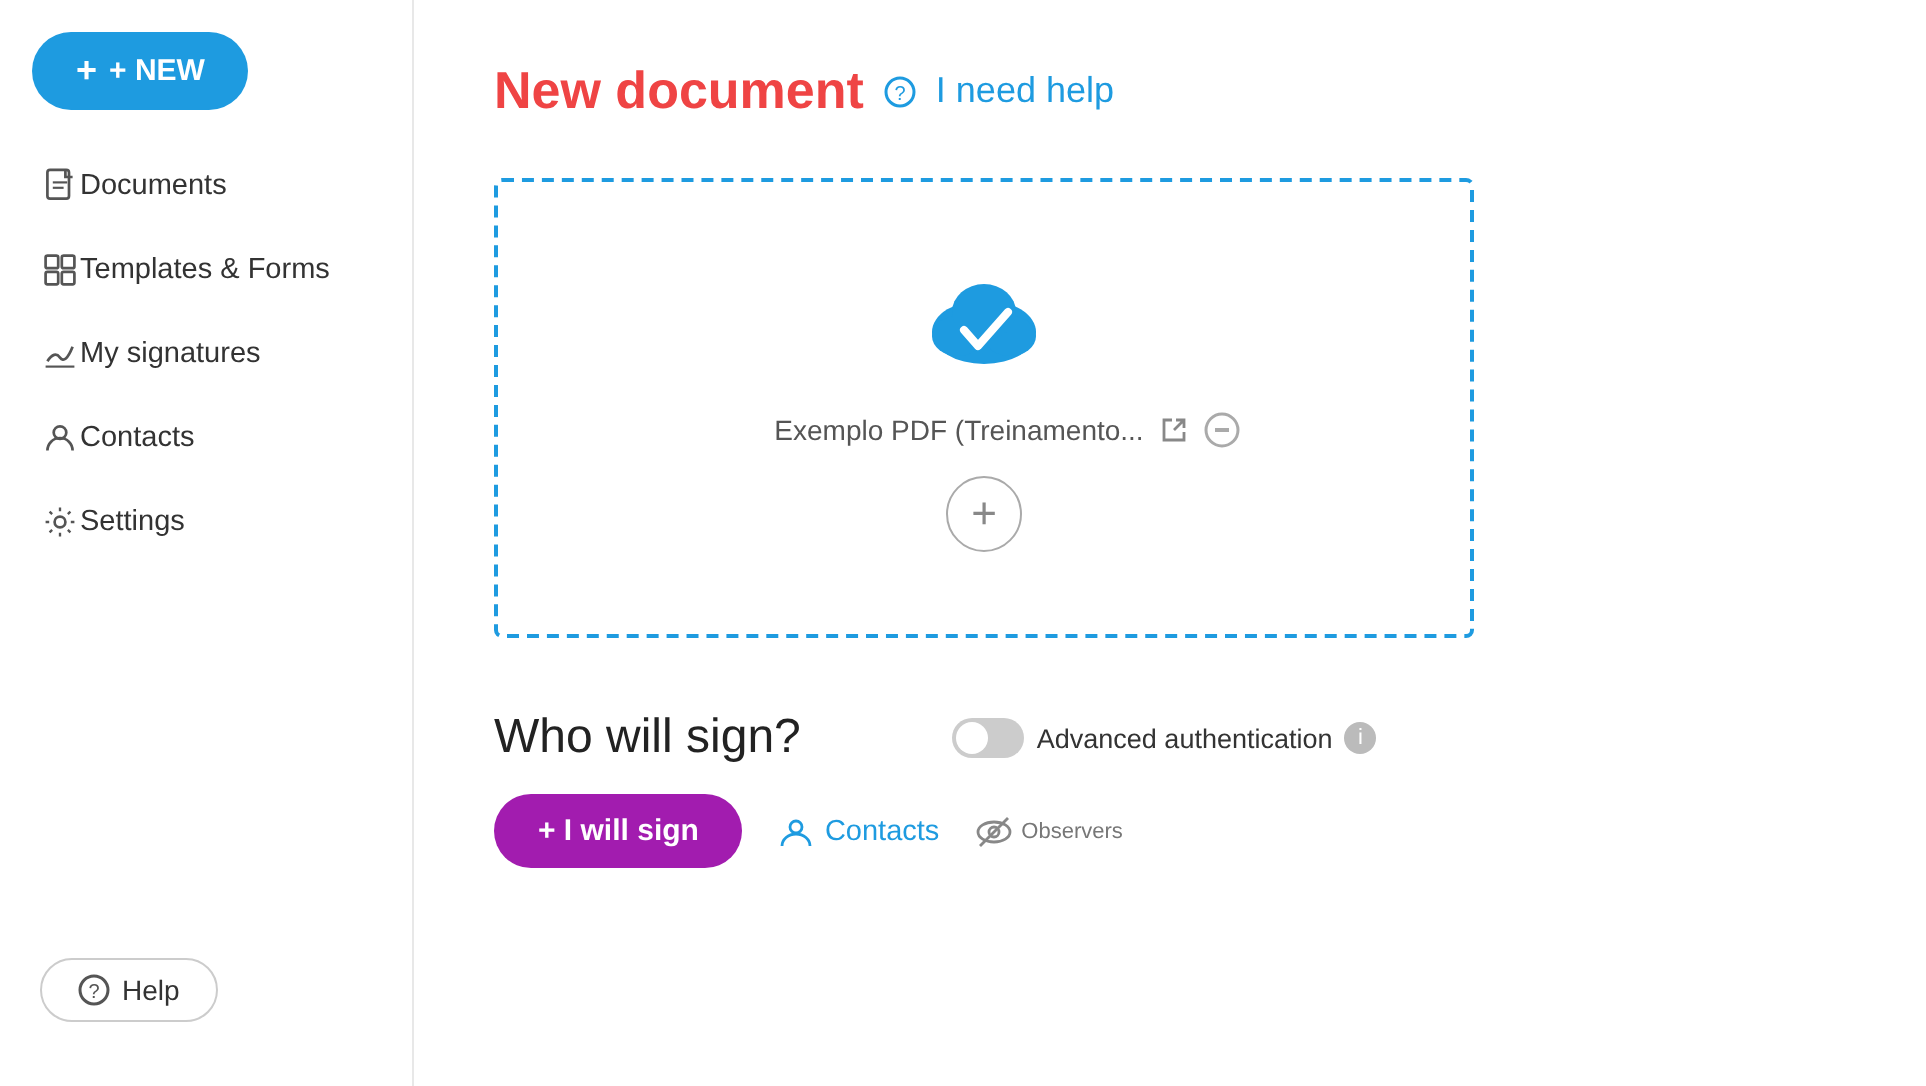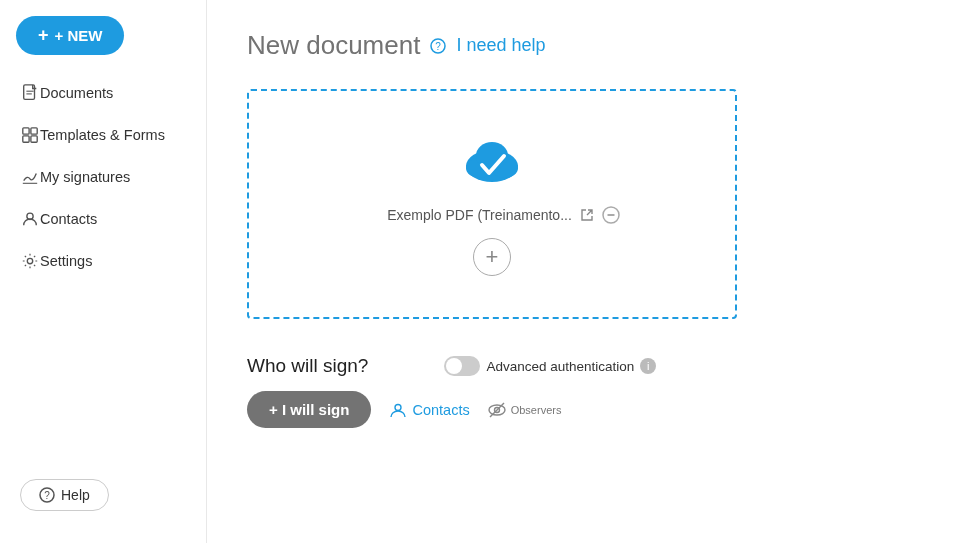--- a/index.html
+++ b/index.html
@@ -84,22 +84,22 @@
 
     .page-header {
       display: flex;
       align-items: center;
       gap: 10px;
       margin-bottom: 28px;
     }
 
     .page-title {
       font-size: 26px;
-      font-weight: 400;
-      color: #737373;
+      font-weight: 700;
+      color: #ef4444;
     }
 
     .help-link {
       display: flex;
       align-items: center;
       gap: 4px;
       color: #1e9be0;
       font-size: 18px;
       text-decoration: none;
       cursor: pointer;
@@ -171,21 +171,21 @@
       display: flex;
       align-items: center;
       justify-content: center;
       line-height: 1;
     }
 
     
     .who-section {}
 
     .who-title {
-      font-size: 19px;
+      font-size: 24px;
       font-weight: 500;
       color: #222;
       margin-bottom: 16px;
     }
 
     .auth-toggle-group {
       display: flex;
       align-items: center;
       gap: 6px;
       margin-left: auto;
@@ -232,21 +232,21 @@
     }
 
     .sign-buttons-row {
       display: flex;
       align-items: center;
       gap: 18px;
       margin-top: 12px;
     }
 
     .i-will-sign-btn {
-      background: #737373;
+      background: #a21caf;
       color: #fff;
       border: none;
       border-radius: 22px;
       padding: 10px 22px;
       font-size: 15px;
       font-weight: 600;
       cursor: pointer;
       display: flex;
       align-items: center;
       gap: 6px;

